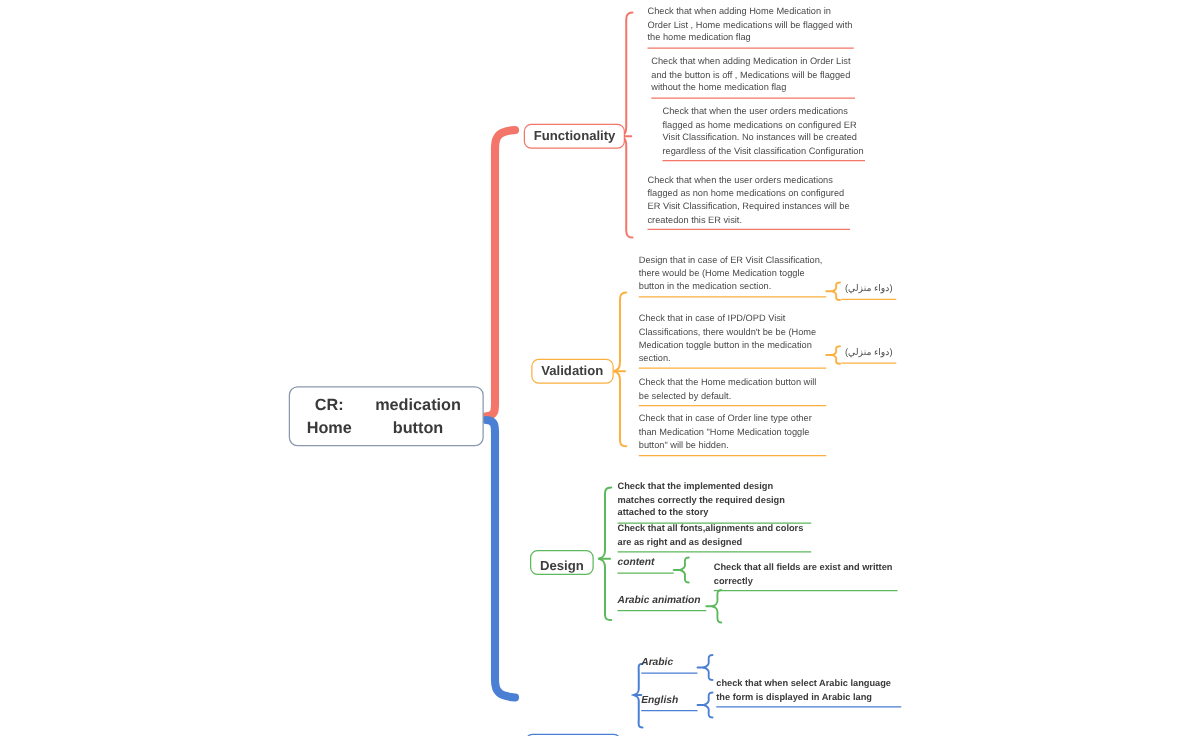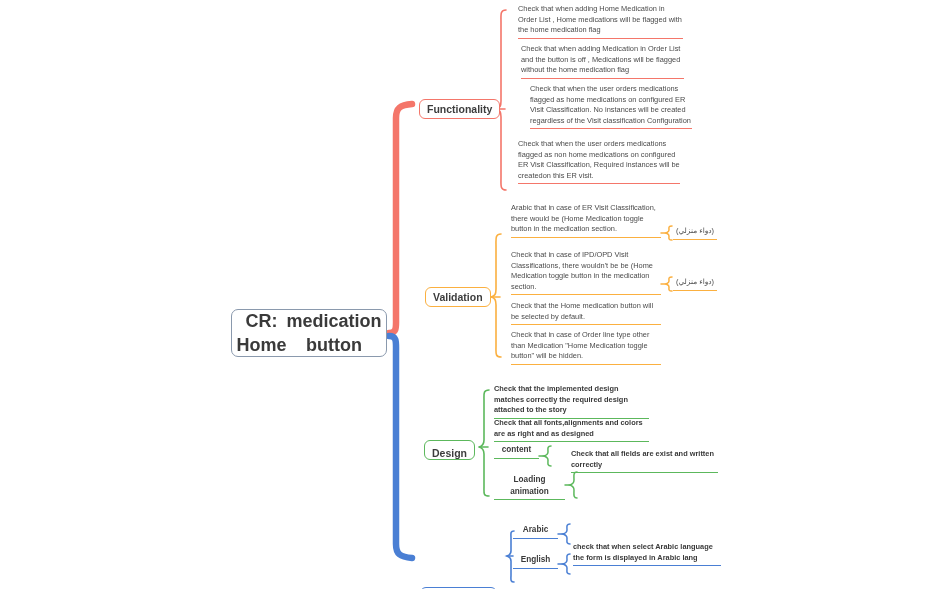--- a/index.html
+++ b/index.html
@@ -36,21 +36,21 @@
     top: 309px;
     width: 156px;
     height: 48px;
     border: 1.4px solid #8a99ad;
     border-radius: 7px;
     background: #ffffff;
     display: flex;
     align-items: center;
     justify-content: center;
     text-align: center;
-    font-size: 18px;
+    font-size: 13px;
     font-weight: bold;
     line-height: 1.35;
     color: #3a3a3a;
     box-sizing: border-box;
     padding: 2px 6px;
   }
   
   .branch-node {
     position: absolute;
     border-width: 1.3px;
@@ -80,21 +80,22 @@
     display: block;
     font-size: 7.4px;
     line-height: 1.42;
     color: #4a4a4a;
   }
   .leaf.bold .txt {
     font-weight: bold;
     color: #3a3a3a;
   }
   .leaf.center .txt {
-    text-align: center;
+    text-align: left;
+    font-style: italic;
   }
   .leaf.sub .txt {
     font-size: 8.2px;
     font-weight: bold;
     color: #3a3a3a;
   }
   .leaf.ar .txt {
     font-size: 7.4px;
     text-align: center;
     direction: rtl;
@@ -194,21 +195,21 @@
   </div>
   <div class="leaf" style="left:518px; top:139px; width:162px; border-bottom-color:#f4766a;">
     <span class="txt">Check that when the user orders medications flagged as non home medications on configured ER Visit Classification, Required instances will be createdon this ER visit.</span>
   </div>
 
   <div class="branch-node" style="left:425px; top:287px; border-color:#fbb040;">
     <span>Validation</span>
   </div>
 
   <div class="leaf" style="left:511px; top:203px; width:150px; border-bottom-color:#fbb040;">
-    <span class="txt">Arabic that in case of ER Visit Classification, there would be (Home Medication toggle button in the medication section.</span>
+    <span class="txt">Design that in case of ER Visit Classification, there would be (Home Medication toggle button in the medication section.</span>
   </div>
   <div class="leaf ar" style="left:673px; top:226px; width:44px; border-bottom-color:#fbb040;">
     <span class="txt">(دواء منزلي)</span>
   </div>
 
   <div class="leaf" style="left:511px; top:250px; width:150px; border-bottom-color:#fbb040;">
     <span class="txt">Check that in case of IPD/OPD Visit Classifications, there wouldn't be be (Home Medication toggle button in the medication section.</span>
   </div>
   <div class="leaf ar" style="left:673px; top:277px; width:44px; border-bottom-color:#fbb040;">
     <span class="txt">(دواء منزلي)</span>
@@ -233,21 +234,21 @@
   </div>
 
   <div class="leaf sub center" style="left:494px; top:444px; width:45px; border-bottom-color:#5cb85c;">
     <span class="txt">content</span>
   </div>
   <div class="leaf bold" style="left:571px; top:449px; width:147px; border-bottom-color:#5cb85c;">
     <span class="txt">Check that all fields are exist and written correctly</span>
   </div>
 
   <div class="leaf sub center" style="left:494px; top:474px; width:71px; border-bottom-color:#5cb85c;">
-    <span class="txt">Loading animation</span>
+    <span class="txt">Arabic animation</span>
   </div>
 
   <div class="branch-node" style="left:420px; top:546px; border-color:#4a7fd4;margin-top:41px;">
     <span>Localization</span>
   </div>
 
   <div class="leaf sub center" style="left:513px; top:524px; width:45px; border-bottom-color:#4a7fd4;">
     <span class="txt">Arabic</span>
   </div>
   <div class="leaf bold" style="left:573px; top:529px; width:148px; border-bottom-color:#4a7fd4;margin-top:13px;">

